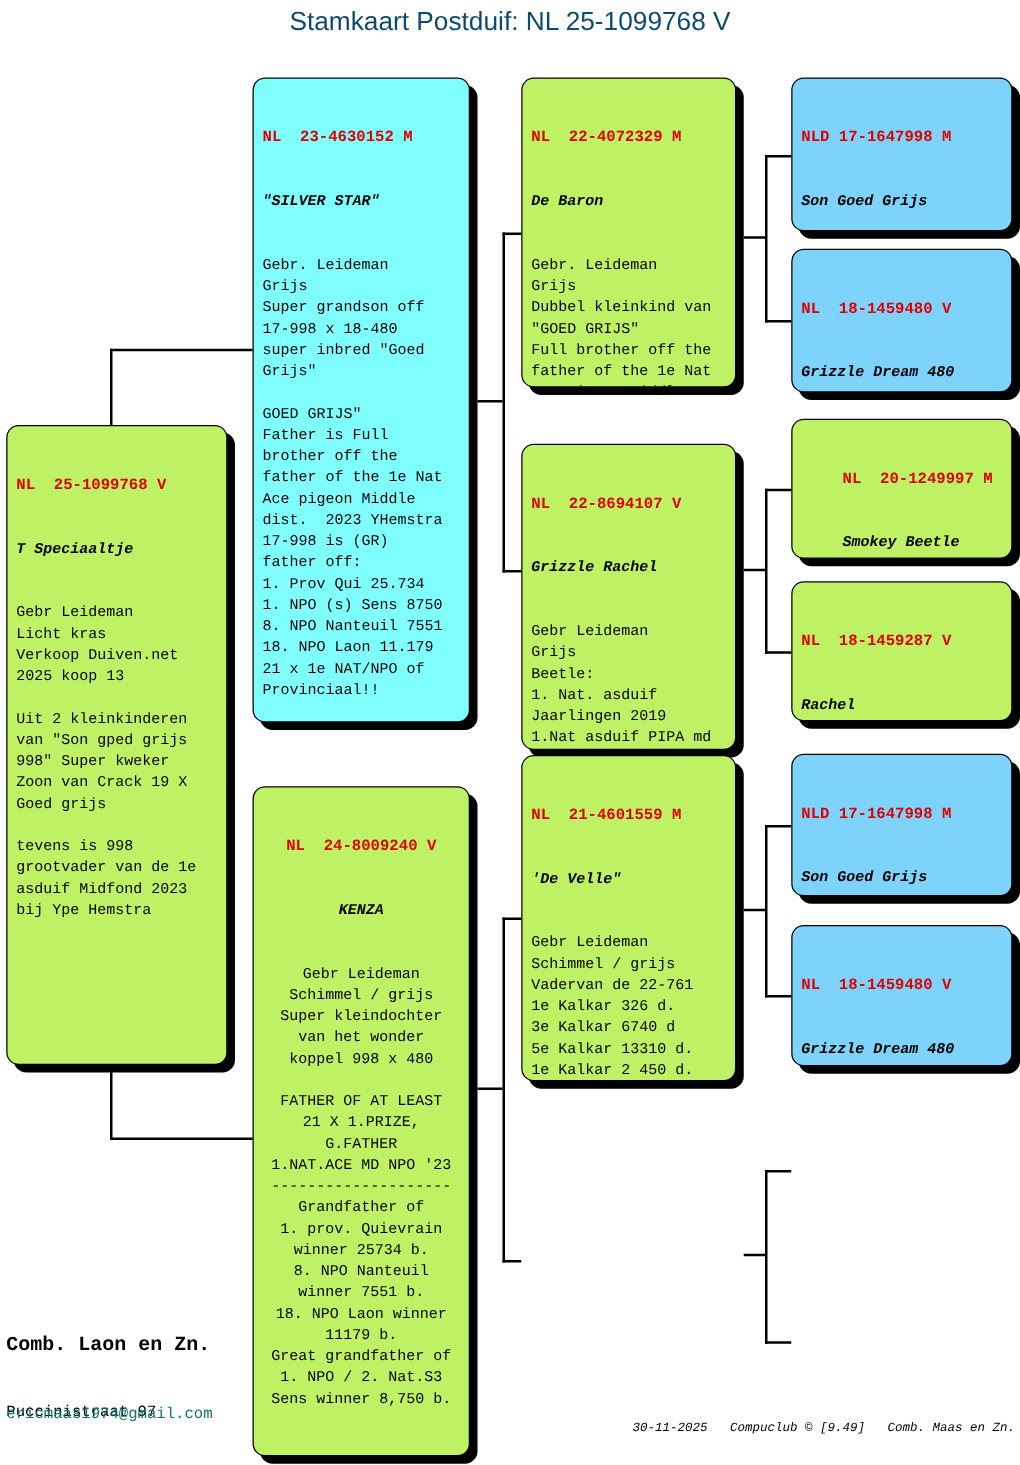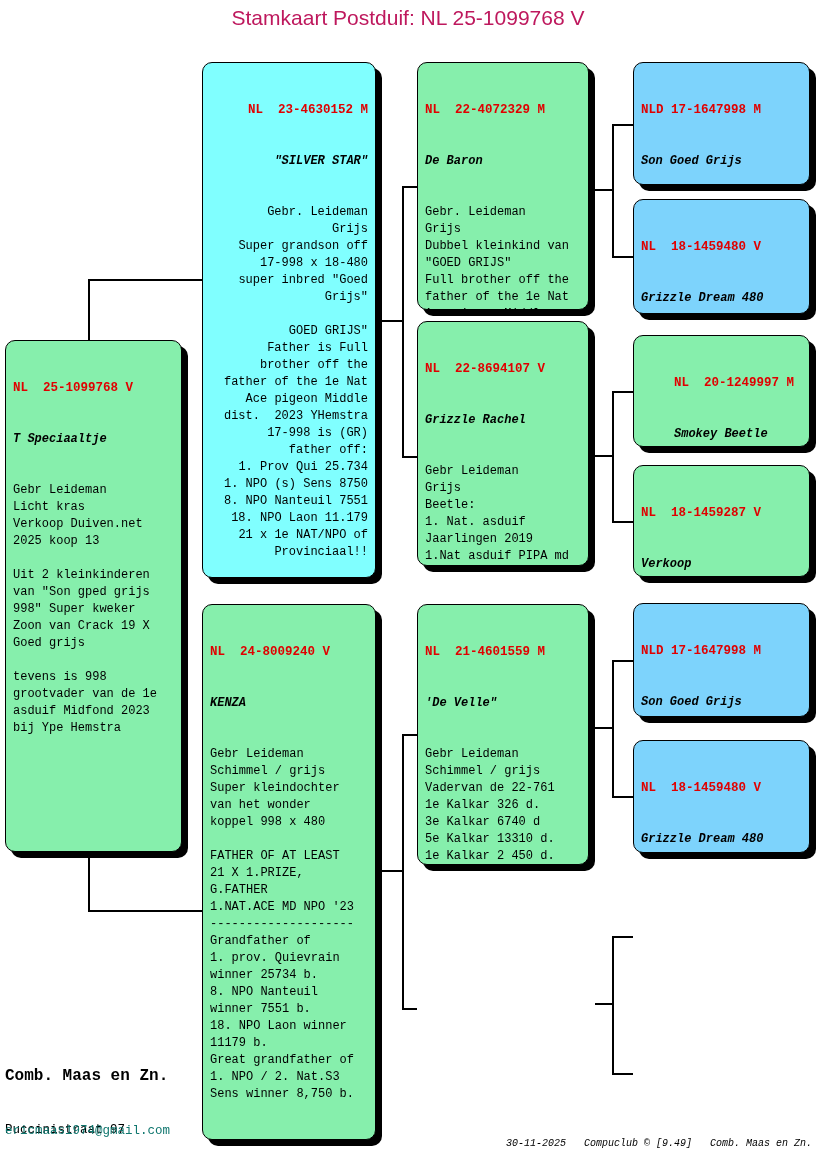--- a/index.html
+++ b/index.html
@@ -1,26 +1,26 @@
 <!DOCTYPE html>
 <html><head>
 <meta charset="utf-8">
 <style>
   html,body{margin:0;padding:0;background:#fff;}
   #canvas{position:relative;width:816px;height:1172px;background:#ffffff;overflow:hidden;
           font-family:"Liberation Mono","DejaVu Sans Mono",monospace;}
   #page-title{position:absolute;top:6px;left:0;width:816px;text-align:center;
-              font-family:"Liberation Sans","DejaVu Sans",sans-serif;font-size:21px;color:#be185d;}
-  .pbox{position:absolute;background:#86efac;border:1.5px solid #000;border-radius:10px;
+              font-family:"Liberation Sans","DejaVu Sans",sans-serif;font-size:21px;color:#0c4a6e;}
+  .pbox{position:absolute;background:#bef264;border:1.5px solid #000;border-radius:10px;
         box-shadow:6px 6px 0 #000;padding:5px 7px;box-sizing:border-box;overflow:hidden;
         font-size:12px;line-height:17px;color:#000;white-space:pre;}
   .pbox .ring{font-weight:bold;color:#e00000;font-size:12.5px;}
   .pbox .pname{font-style:italic;font-weight:bold;}
   .pbox .body{white-space:pre;}
-  .cyan{background:#80ffff;text-align:right;}
+  .cyan{background:#80ffff;}
   .yellow{background:#7dd3fc;}
   .cline{position:absolute;background:#000;}
   #footer-left{position:absolute;left:5px;top:1030px;color:#000;white-space:pre;}
   #owner-name{font-weight:bold;font-size:16px;line-height:20px;}
   .addr{font-size:12.5px;line-height:17px;}
   #owner-email{position:absolute;left:5px;top:1124px;font-size:12.5px;color:#0f766e;white-space:pre;}
   #print-info{position:absolute;right:4px;top:1138px;font-size:10px;font-style:italic;
               color:#000;white-space:pre;}
 </style>
 </head>
@@ -112,21 +112,21 @@
 18. NPO Laon 11.179
 21 x 1e NAT/NPO of
 Provinciaal!!
 
 Rachel is winner of:
 1.Prov Weert   11059
 23 Prov Gennep 12820
 21. Weert       5765
 39. Arlon       7113</div>
   </div>
-  <div class="pbox" style="left:202px;top:604px;width:174px;height:536px;">
+  <div class="pbox" style="left:202px;top:629px;width:174px;height:536px;text-align:center;">
     <div class="ring">NL  24-8009240 V</div>
     <div class="pname">KENZA</div>
     <div class="body">Gebr Leideman
 Schimmel / grijs
 Super kleindochter
 van het wonder
 koppel 998 x 480
 
 FATHER OF AT LEAST
 21 X 1.PRIZE,
@@ -154,21 +154,21 @@
 "GOED GRIJS"
 Full brother off the
 father of the 1e Nat
 Ace pigeon Middle
 dist.'23 Y Hemstra
 17-998 is (GR)
 father off:
 1. Prov Qui 25.734
 1. NPO (s) Sens 8750</div>
   </div>
-  <div class="pbox" style="left:417px;top:321px;width:172px;height:245px;">
+  <div class="pbox" style="left:417px;top:355px;width:172px;height:245px;">
     <div class="ring">NL  22-8694107 V</div>
     <div class="pname">Grizzle Rachel</div>
     <div class="body">Gebr Leideman
 Grijs
 Beetle:
 1. Nat. asduif
 Jaarlingen 2019
 1.Nat asduif PIPA md
 5. Nat asduif Jong
 12. Nat Asduif Vit
@@ -202,36 +202,36 @@
     <div class="pname">Grizzle Dream 480</div>
     
   </div>
   <div class="pbox" style="left:633px;top:335px;width:177px;height:112px;padding-left:40px;">
     <div class="ring">NL  20-1249997 M</div>
     <div class="pname">Smokey Beetle</div>
     
   </div>
   <div class="pbox" style="left:633px;top:465px;width:177px;height:112px;">
     <div class="ring">NL  18-1459287 V</div>
-    <div class="pname">Verkoop</div>
+    <div class="pname">Rachel</div>
     
   </div>
   <div class="pbox yellow" style="left:633px;top:603px;width:177px;height:114px;">
     <div class="ring">NLD 17-1647998 M</div>
     <div class="pname">Son Goed Grijs</div>
     
   </div>
   <div class="pbox yellow" style="left:633px;top:740px;width:177px;height:113px;">
     <div class="ring">NL  18-1459480 V</div>
     <div class="pname">Grizzle Dream 480</div>
     
   </div>
 
   <div id="footer-left">
-    <div id="owner-name">Comb. Maas en Zn.</div>
+    <div id="owner-name">Comb. Laon en Zn.</div>
     <div class="addr">Puccinistraat 97</div>
     
     
   </div>
   <div id="owner-email">ericmaas1974@gmail.com</div>
   <div id="print-info">30-11-2025   Compuclub © [9.49]   Comb. Maas en Zn.</div>
 
 </div>
 
 </body></html>

